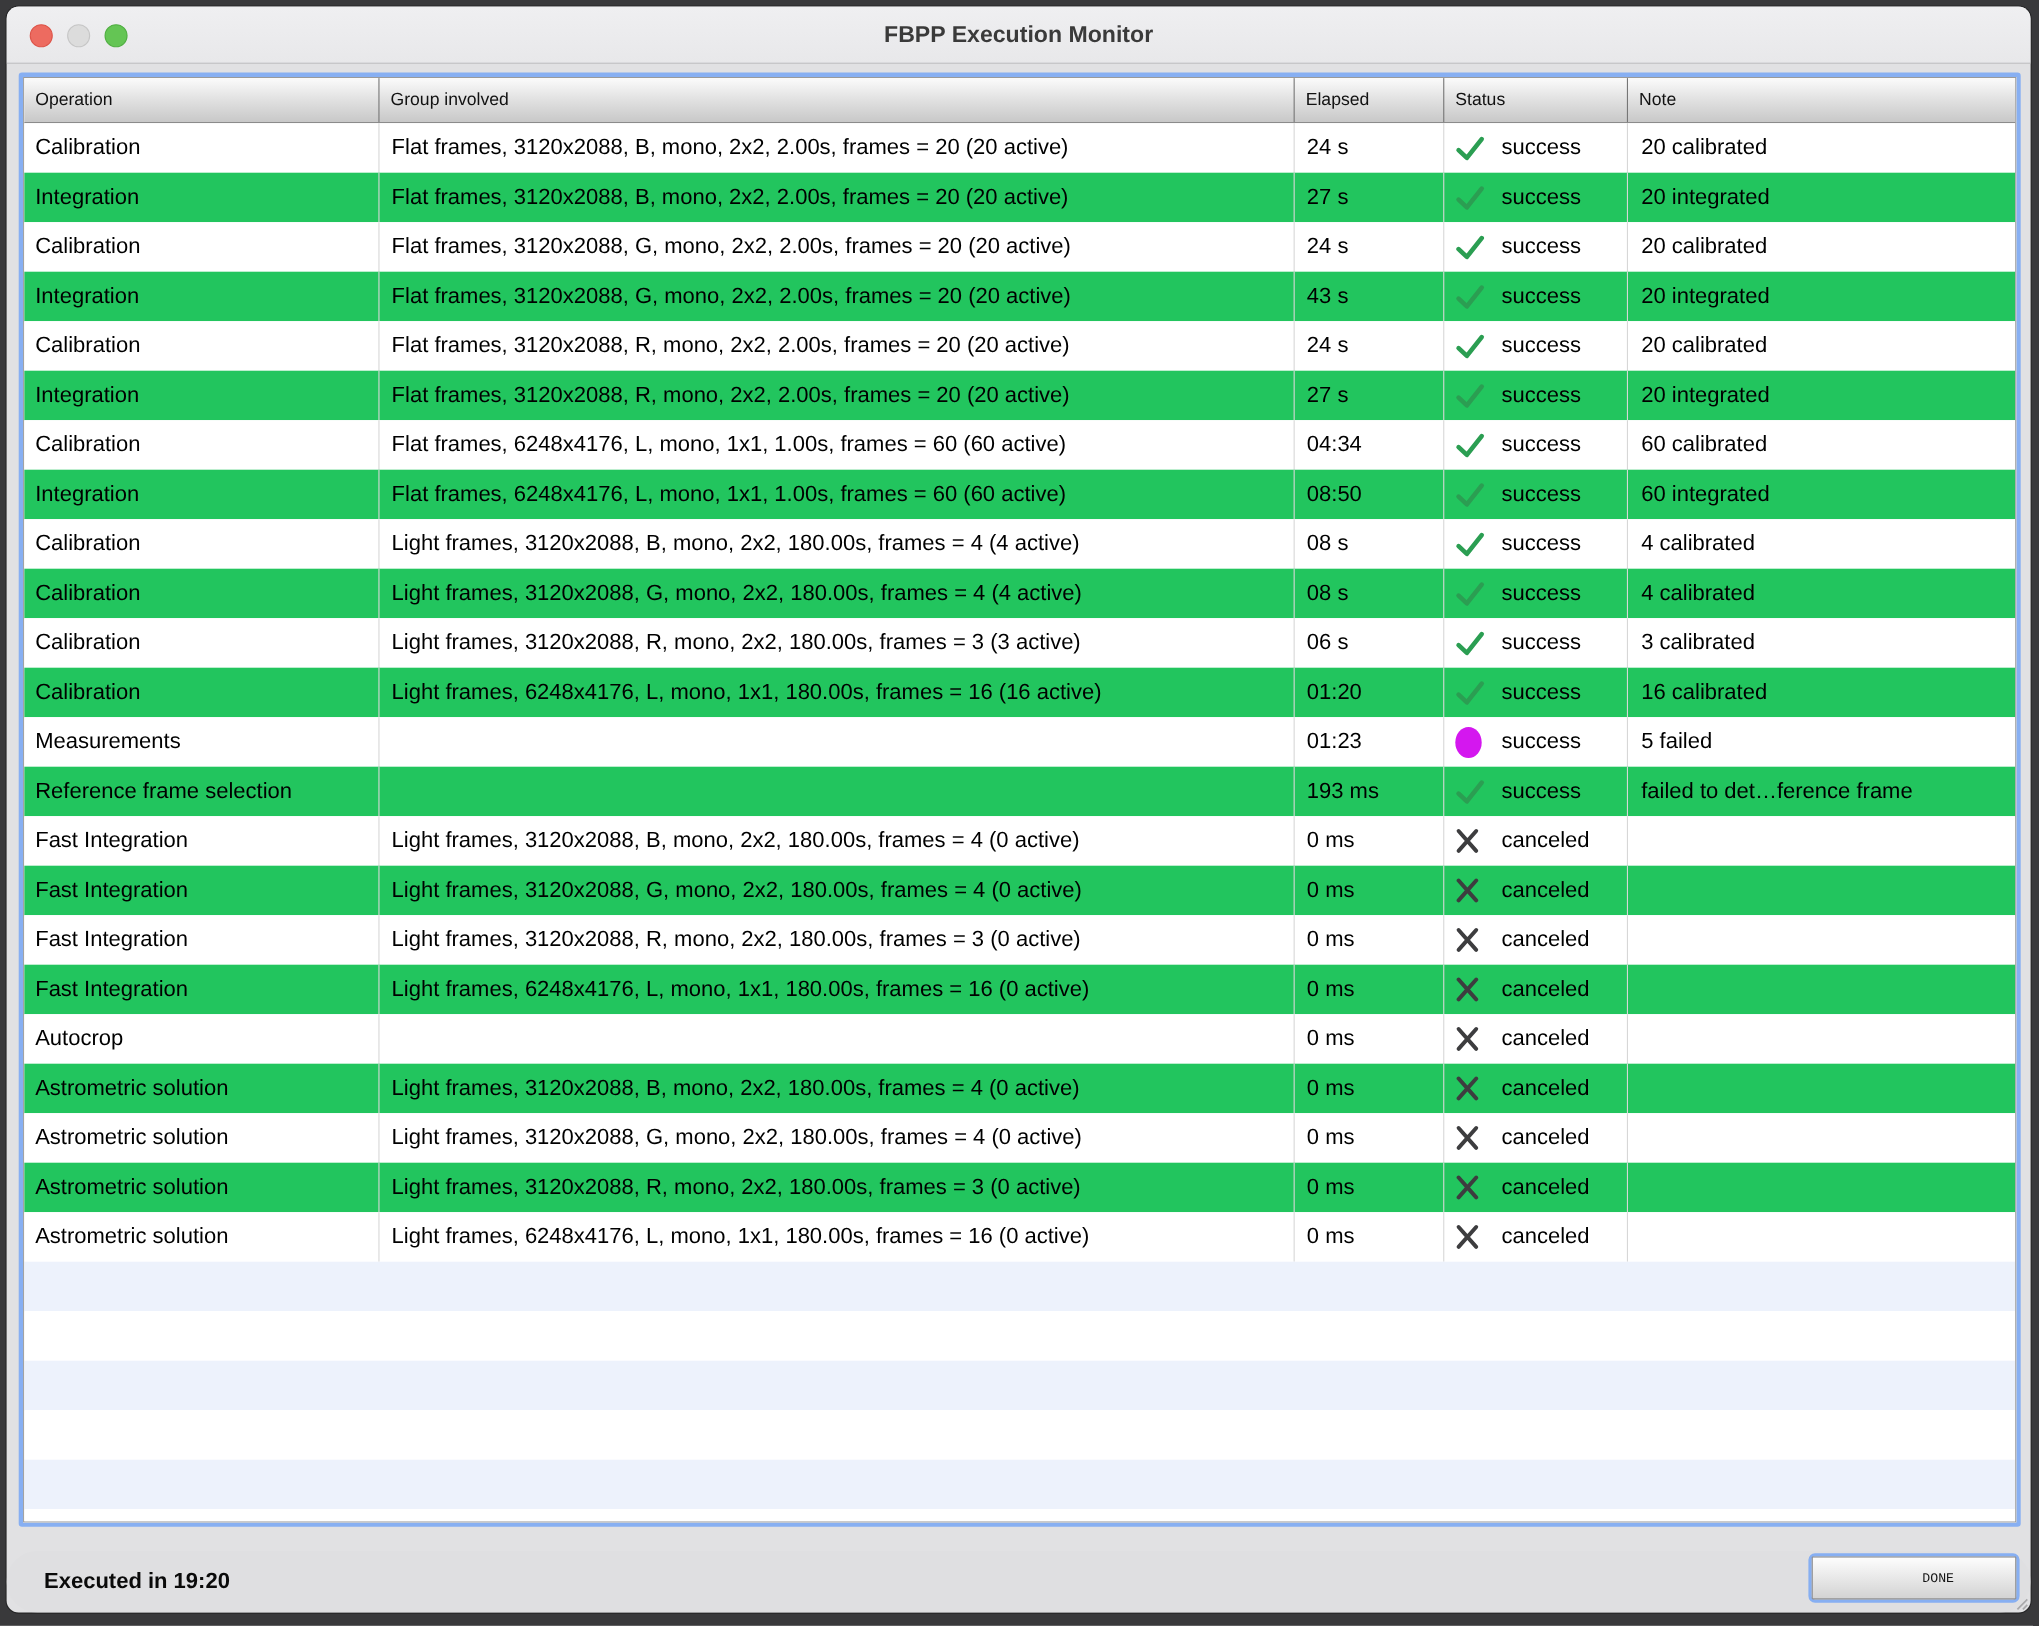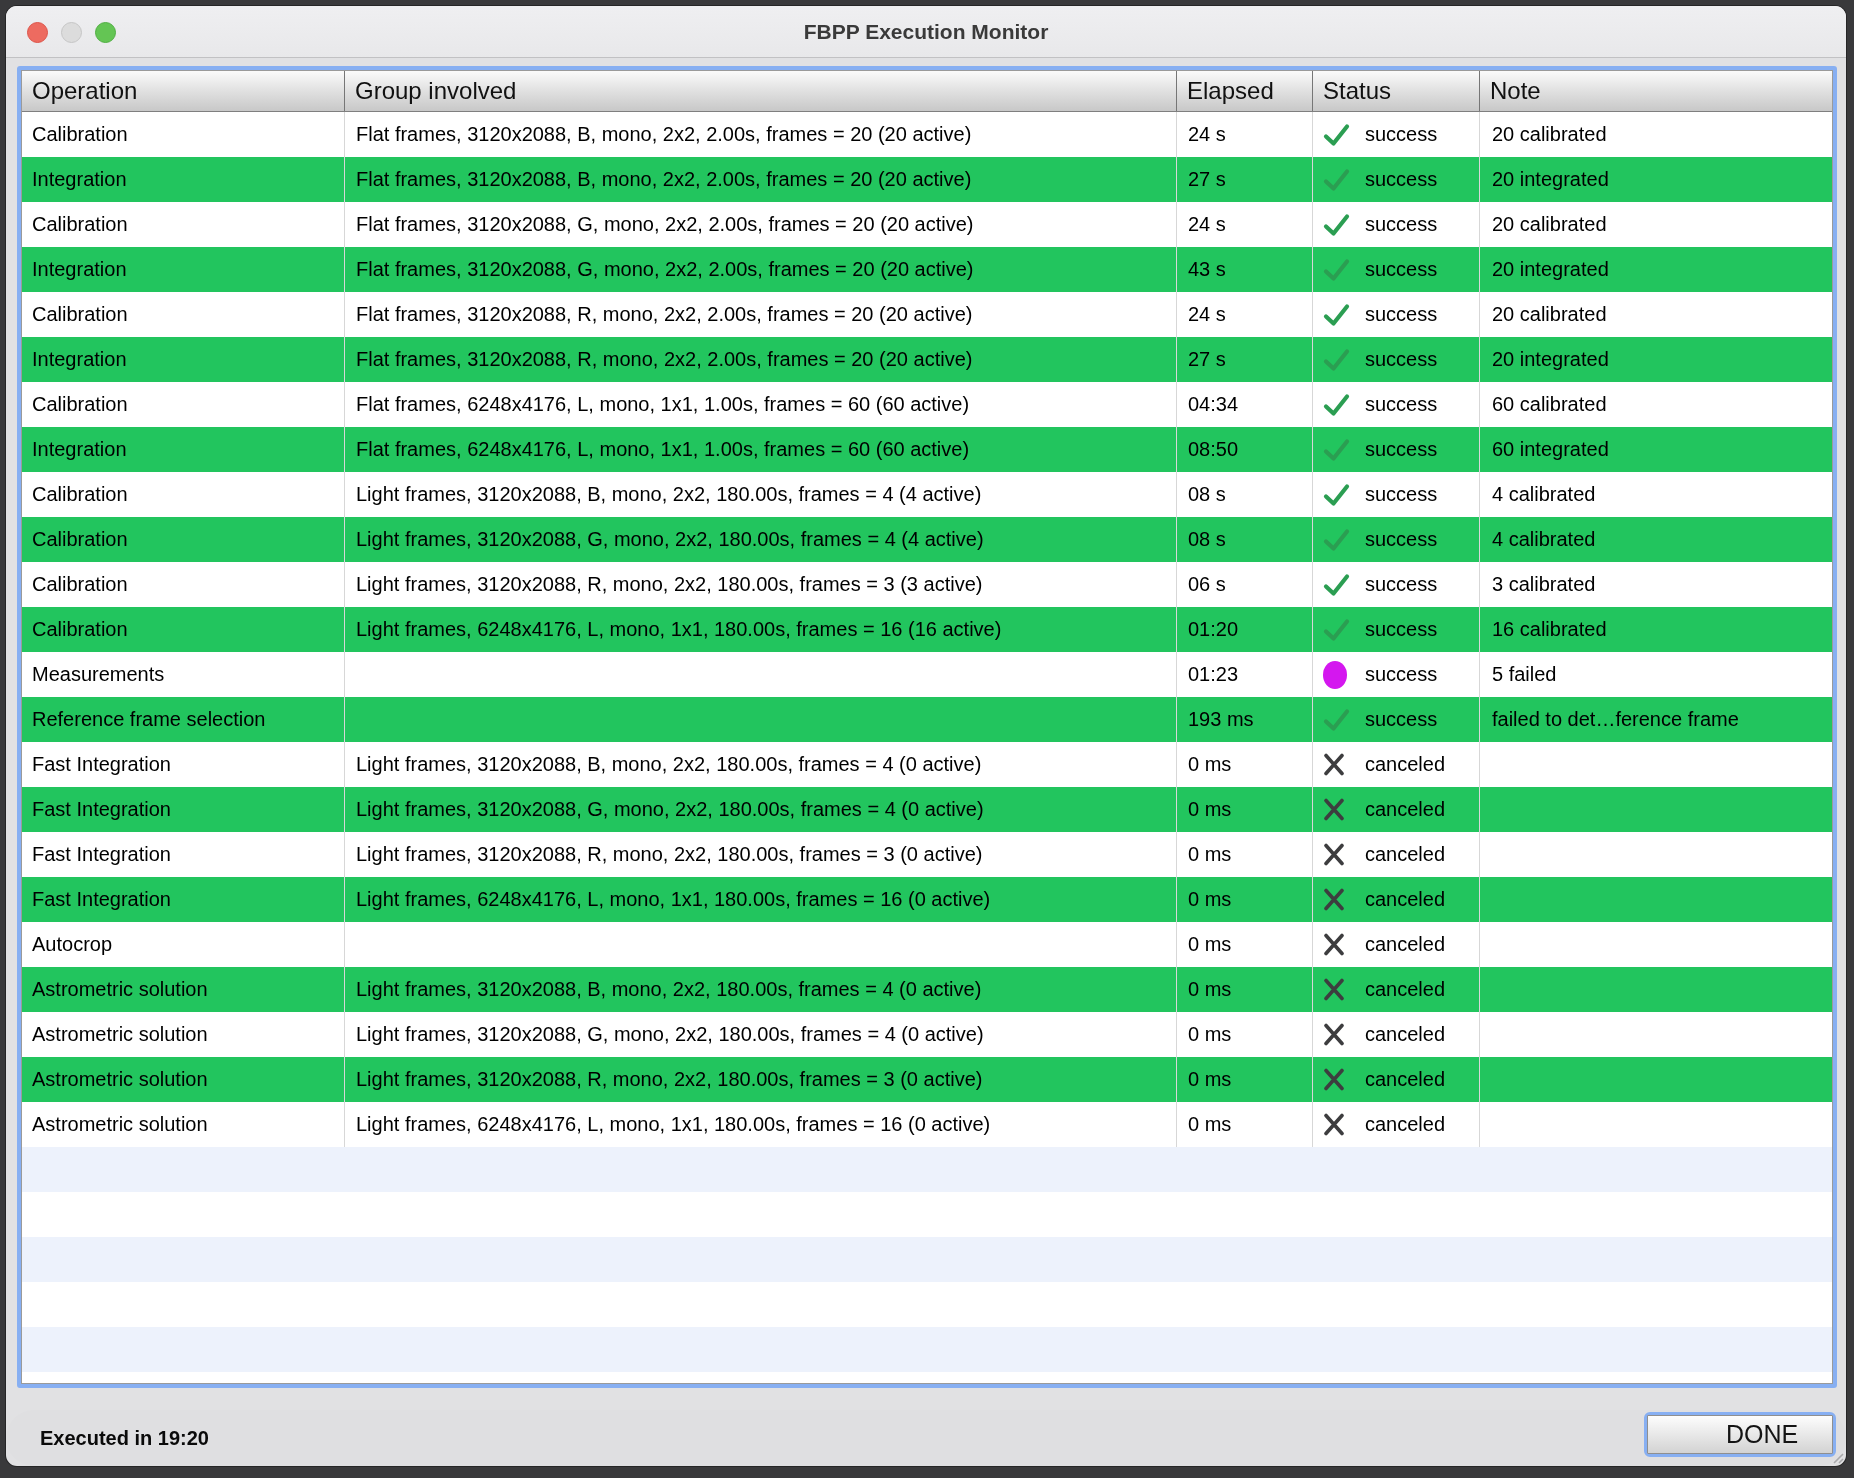--- a/index.html
+++ b/index.html
@@ -41,21 +41,21 @@
     display:flex; flex-direction:column; overflow:hidden; background:#fff;
   }
   .thead-row {
     flex:0 0 40px; height:40px;
     display:grid; grid-template-columns:323px 832px 136px 167px 1fr;
     background:linear-gradient(#fbfbfb 0%, #e3e3e3 45%, #c8c8c8 100%);
     border-bottom:1px solid #7f7f7f;
   }
   .th {
     display:flex; align-items:center; padding-left:10px;
-    font-size:24px; color:#111; white-space:nowrap; overflow:hidden;
+    font-size:16px; color:#111; white-space:nowrap; overflow:hidden;
     border-right:1px solid #767676;
   }
   .th:last-child { border-right:none; }
   .trow {
     flex:0 0 45px; height:45px;
     display:grid; grid-template-columns:323px 832px 136px 167px 1fr;
     background:#ffffff;
   }
   .trow.alt { background:#22c55e; }
   .cell {
@@ -88,21 +88,21 @@
   .done-outer {
     position:absolute; right:10px; bottom:9px; width:192px; height:45px;
     border:3px solid #87aff2; border-radius:6px; box-sizing:border-box;
     background:#dfdfe1; cursor:default;
   }
   .done-btn {
     width:100%; height:100%; box-sizing:border-box;
     border:1px solid #8f8f8f; border-radius:1px;
     background:linear-gradient(#fdfdfd,#d3d3d3);
     display:flex; align-items:center; justify-content:center;
-    font-size:25px; color:#141414; font-family:Liberation Sans, sans-serif;padding-left:44px;
+    font-size:12px; color:#141414; font-family:Liberation Mono, monospace;padding-left:44px;
   }
   .grip { position:absolute; right:2px; bottom:2px; width:16px; height:16px; opacity:.8; }
 </style>
 </head>
 <body>
 
 <div class="window">
 
   <div class="titlebar">
     <div class="traffic">

